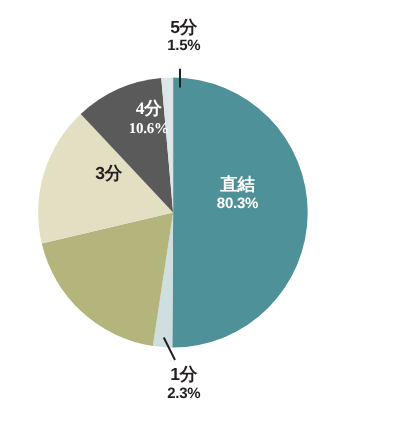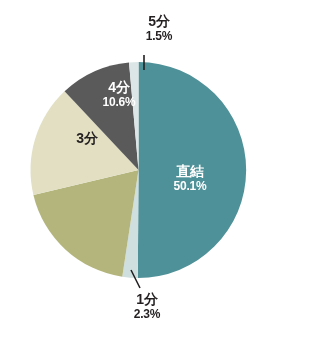--- a/index.html
+++ b/index.html
@@ -44,26 +44,26 @@
   }
   .slice-label .lbl-val {
     display: block;
     font-size: 12px;
     font-weight: bold;
   }
   .lbl-dark .lbl-name, .lbl-dark .lbl-val { color: #231f20; }
   .lbl-light .lbl-name, .lbl-light .lbl-val { color: #ffffff; }
 
   
-  #label-chokketsu { left: 155px; top: 140px; width: 70px; margin-top: 24px; }
+  #label-chokketsu { left: 155px; top: 140px; width: 70px; }
   #label-1pun      { left: 116px; top: 292px; width: 62px; }
   #label-2pun      { left: 54px;  top: 196px; width: 66px; }
   #label-3pun      { left: 54px;  top: 131px; width: 66px; }
-  #label-4pun      { left: 86px;  top: 80px;  width: 66px; }
-  #label-5pun      { left: 128px; top: 14px;  width: 62px; }
+  #label-4pun      { left: 86px;  top: 80px;  width: 66px; font-family: Liberation Serif, serif; }
+  #label-5pun      { left: 116px; top: 14px;  width: 62px; }
 </style>
 </head>
 <body style="background: rgb(255, 255, 255);">
 
 <div id="chart-root">
 
   <svg id="pie-svg" viewBox="0 0 296 345">
     <g>
 
       <path fill="#4f9198" d="M 138.5 170 L 138.50 62.00 A 108 108 0 1 1 137.82 278.00 Z"></path>
@@ -79,21 +79,21 @@
       <path fill="#dce6e6" d="M 138.5 170 L 129.01 62.42 A 108 108 0 0 1 138.50 62.00 Z"></path>
     </g>
     <g>
       <line x1="144" y1="55" x2="144" y2="70" stroke="#231f20" stroke-width="1.6"></line>
       <line x1="140" y1="288" x2="131" y2="270" stroke="#231f20" stroke-width="1.6"></line>
     </g>
   </svg>
 
   <div class="slice-label lbl-light" id="label-chokketsu">
     <span class="lbl-name">直結</span>
-    <span class="lbl-val">50.1%</span>
+    <span class="lbl-val">80.3%</span>
   </div>
 
   <div class="slice-label lbl-dark" id="label-1pun">
     <span class="lbl-name">1分</span>
     <span class="lbl-val">2.3%</span>
   </div>
 
   <div class="slice-label lbl-dark" id="label-2pun">
   </div>
 

